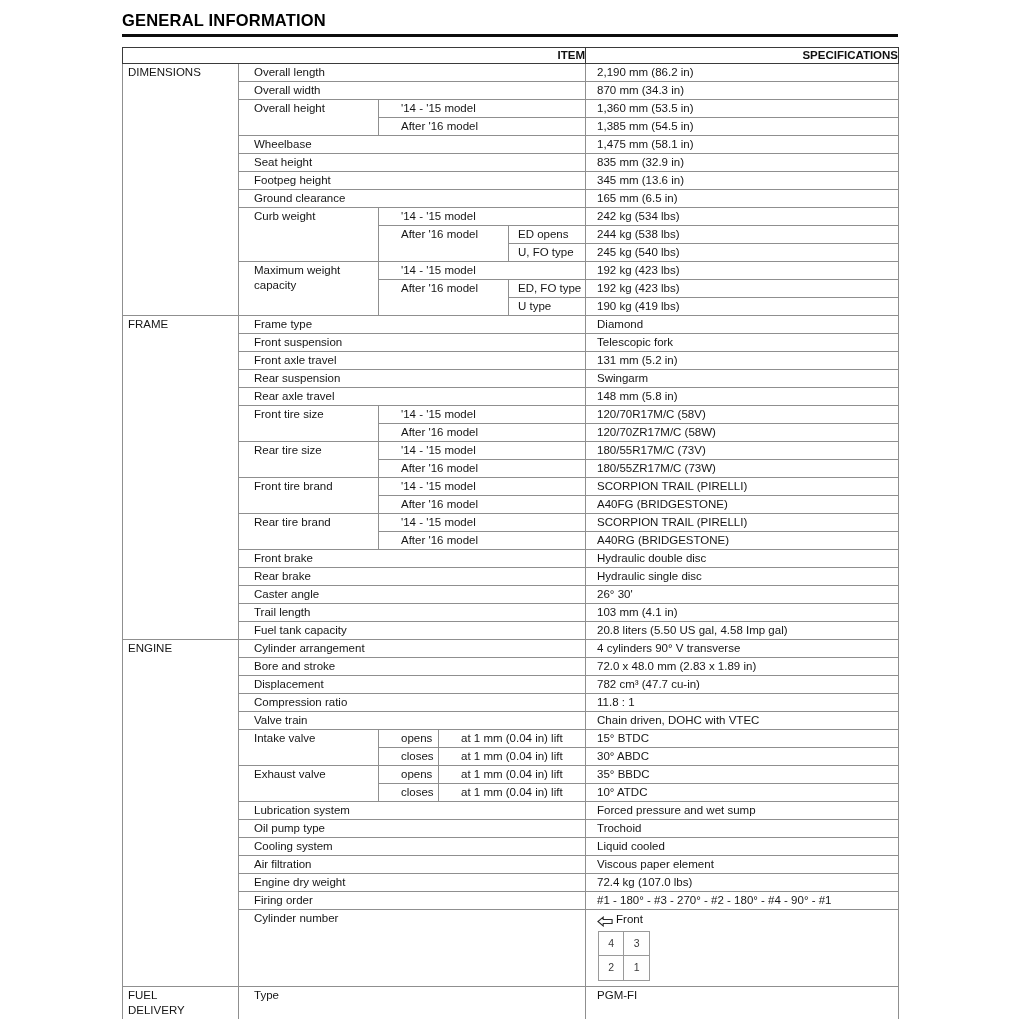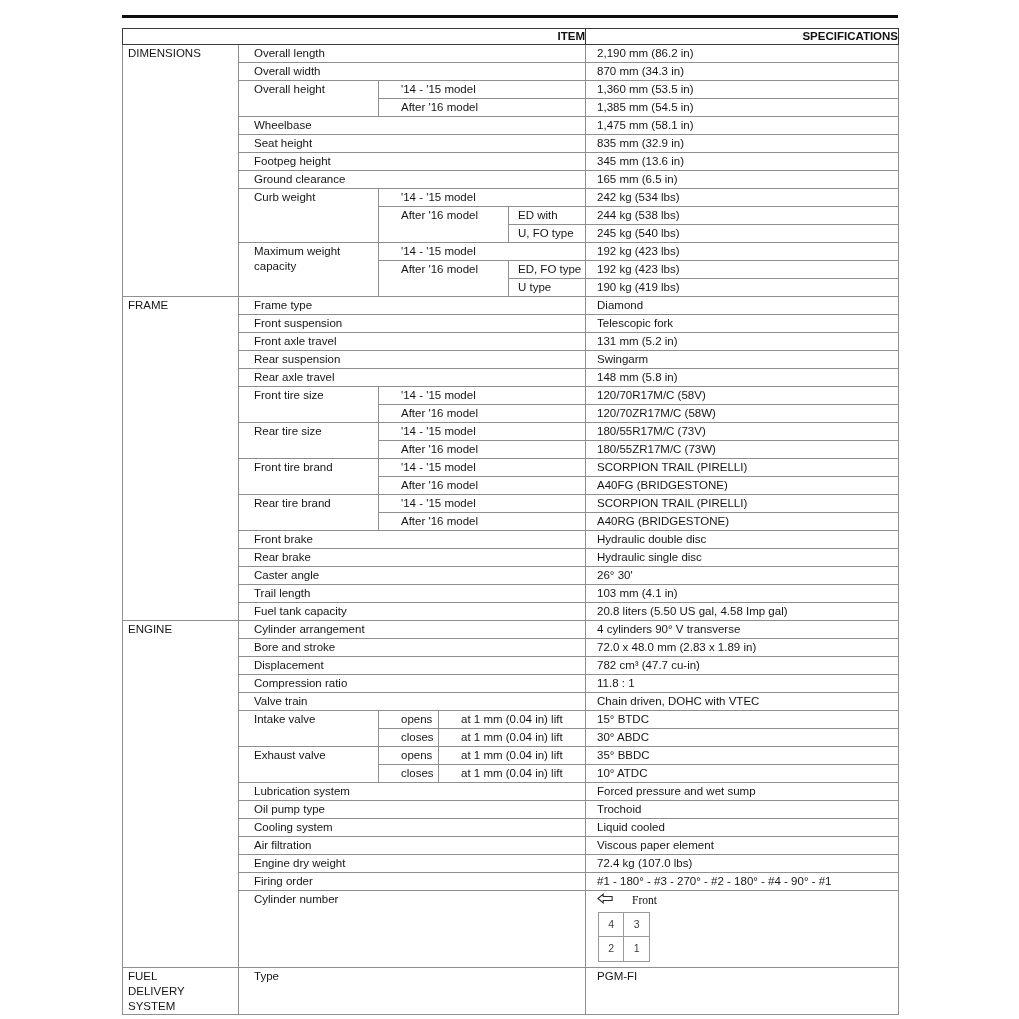--- a/index.html
+++ b/index.html
@@ -65,25 +65,24 @@
   tr.sstart td { border-top: 1.5px solid #3a3a3a; }
   td.sec  { padding-left: 5px; }
   td.fuel { padding-right: 44px; }
   td.item { padding-left: 15px; }
   td.sub  { padding-left: 22px; }
   td.lift { padding-left: 22px; white-space: nowrap; }
   td.typ  { padding-left: 9px; }
   td.spec { padding-left: 11px; }
   .front-line {
     display: flex;
-    align-items: flex-start;
-    gap: 19px;
+    align-items: flex-end;
+    gap: 3px;
     margin-top: 1px;
     height: 15px;
-    font-family: Liberation Serif, serif;
   }
   .arrow-icon { display: inline-flex; align-items: center; }
   .arrow-icon svg { display: block; }
   .front-text { font-size: 11.5px; color: #111; }
   .cyl-grid {
     display: grid;
     grid-template-columns: 25px 25px;
     grid-auto-rows: 24px;
     width: 50px;
     border: 1px solid #9a9a9a;
@@ -99,20 +98,21 @@
     border-right: 1px solid #9a9a9a;
     border-bottom: 1px solid #9a9a9a;
   }
   .cyl-cell:nth-child(2n) { border-right: 0; }
   .cyl-cell:nth-child(3), .cyl-cell:nth-child(4) { border-bottom: 0; }
 </style>
 </head>
 <body>
 
 <div class="content">
+  <div class="page-title">GENERAL INFORMATION</div>
   <div class="title-rule"></div>
 
   <table class="spec-table">
     <colgroup>
       <col style="width:116px">
         <col style="width:140px">
         <col style="width:60px">
         <col style="width:70px">
         <col style="width:77px">
         <col style="width:313px">
@@ -158,21 +158,21 @@
       <td class="item" colspan="4">Ground clearance</td>
       <td class="spec">165 mm (6.5 in)</td>
     </tr>
     <tr>
       <td class="item" rowspan="3">Curb weight</td>
       <td class="sub" colspan="3">'14 - '15 model</td>
       <td class="spec">242 kg (534 lbs)</td>
     </tr>
     <tr>
       <td class="sub" rowspan="2" colspan="2">After '16 model</td>
-      <td class="typ">ED with</td>
+      <td class="typ">ED opens</td>
       <td class="spec">244 kg (538 lbs)</td>
     </tr>
     <tr>
       <td class="typ">U, FO type</td>
       <td class="spec">245 kg (540 lbs)</td>
     </tr>
     <tr>
       <td class="item" rowspan="3">Maximum weight capacity</td>
       <td class="sub" colspan="3">'14 - '15 model</td>
       <td class="spec">192 kg (423 lbs)</td>

